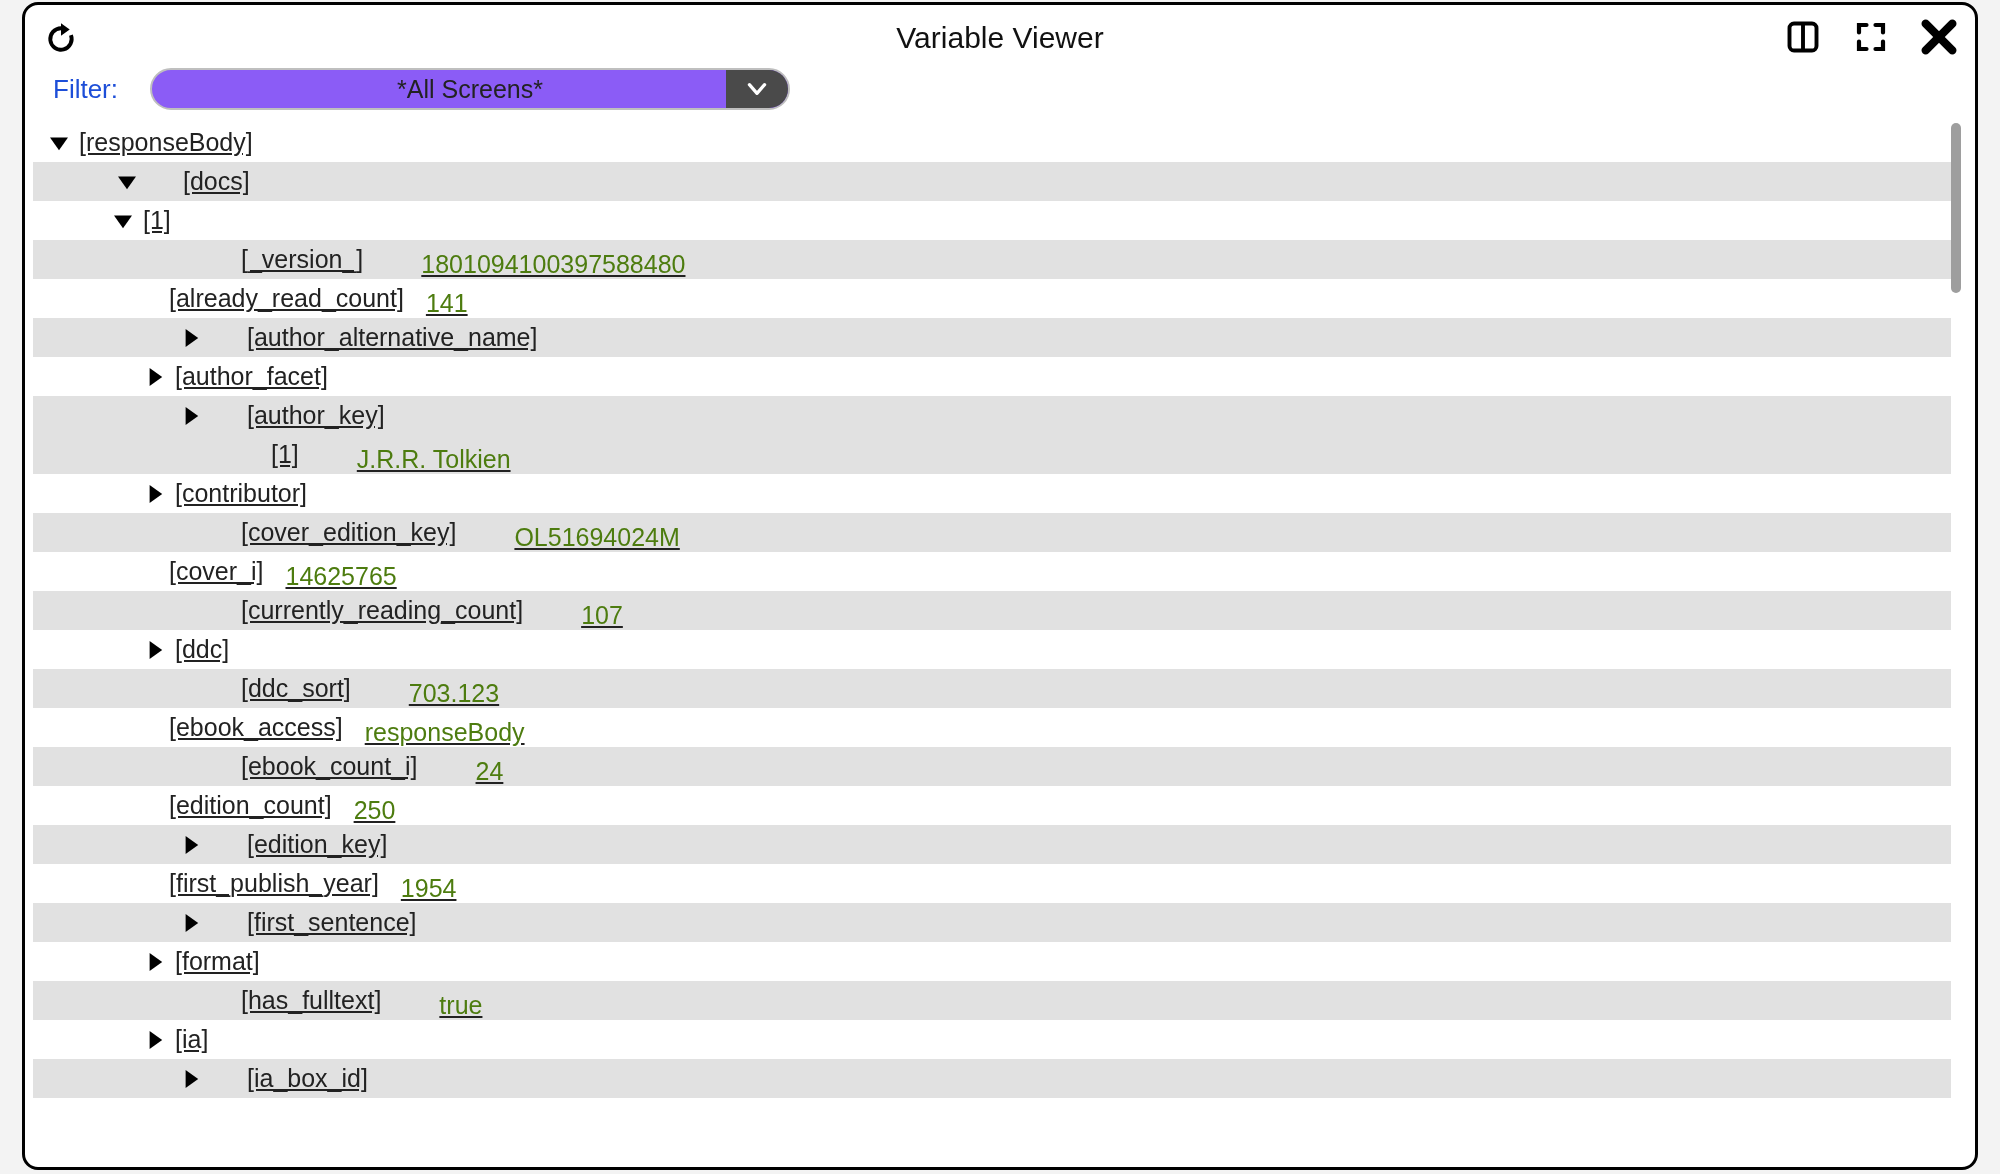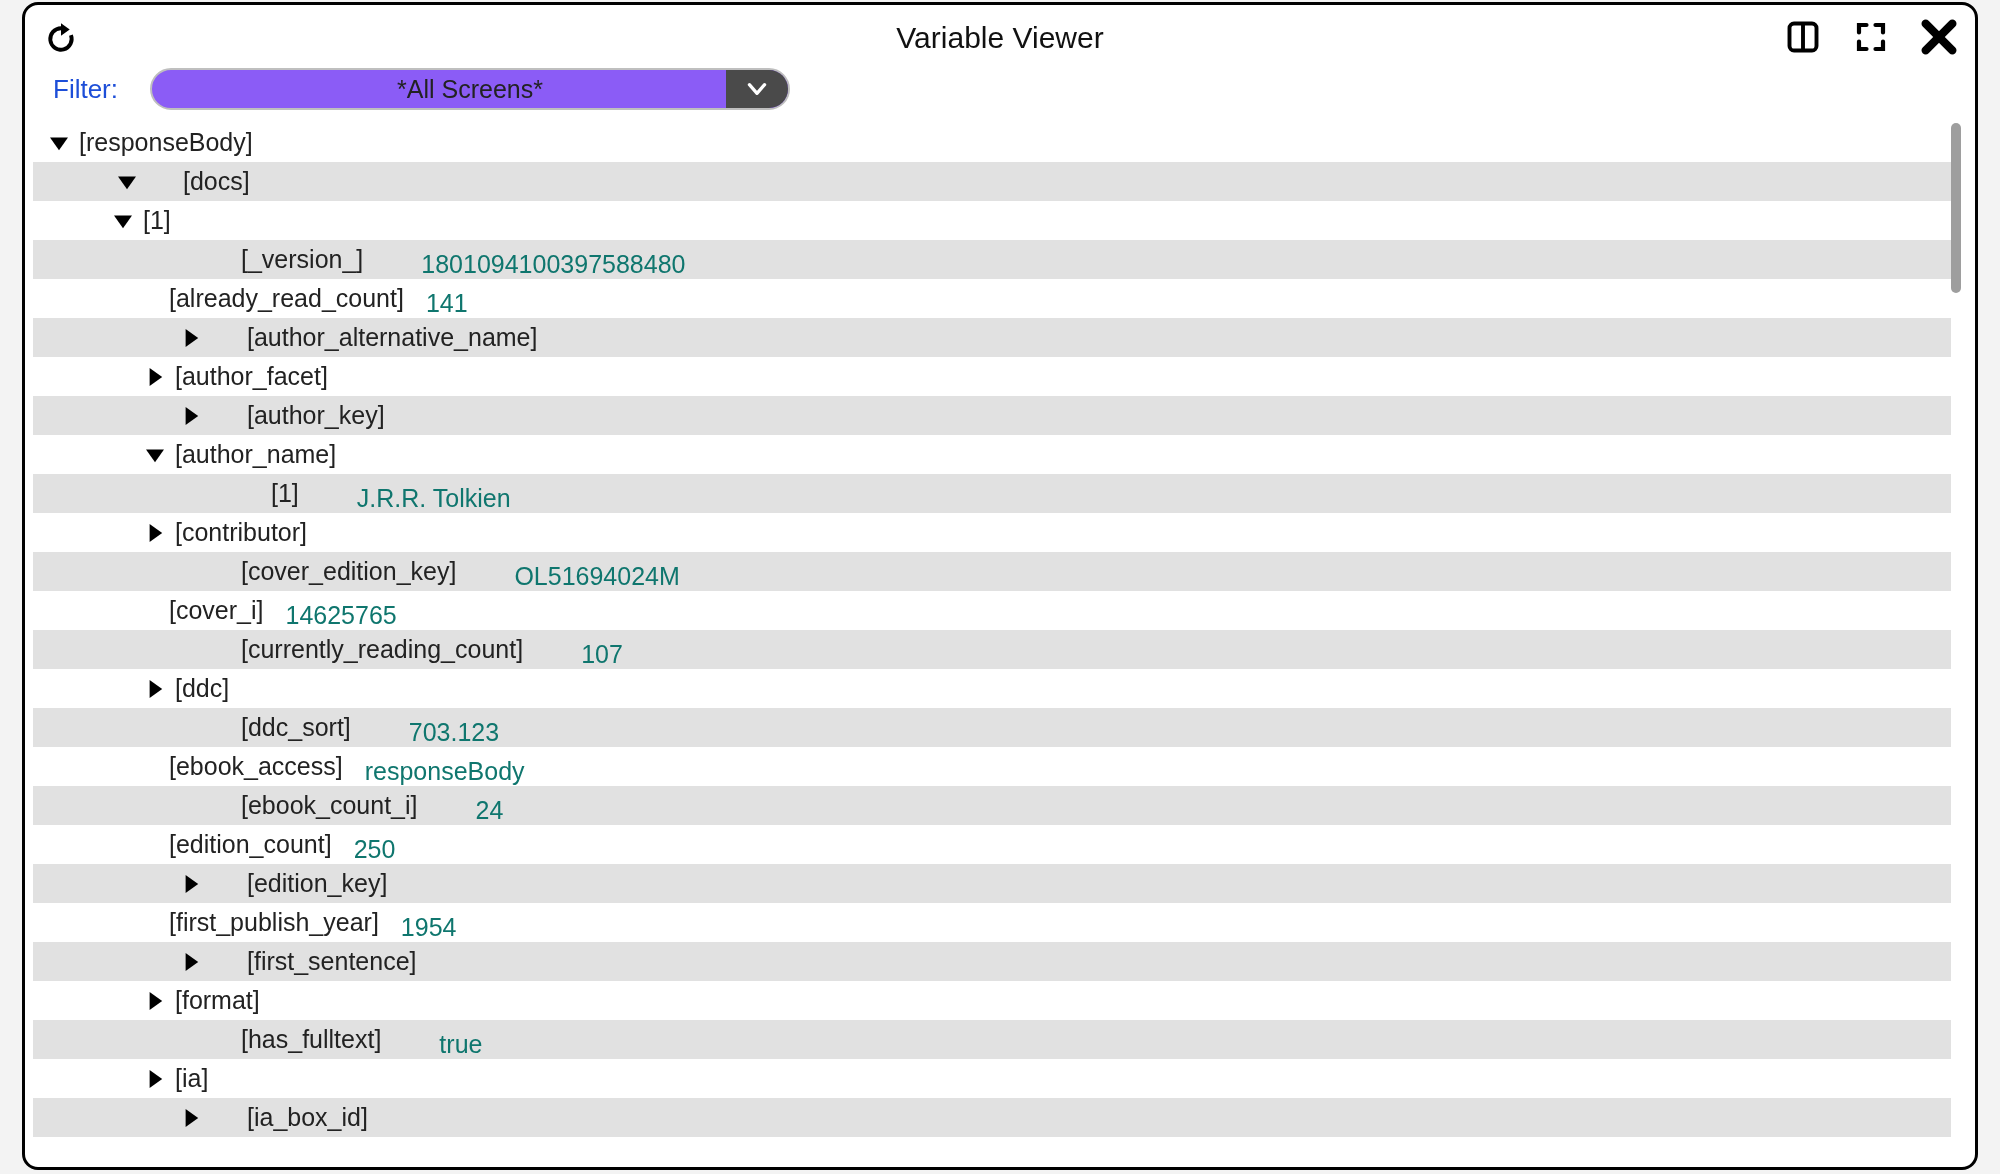--- a/index.html
+++ b/index.html
@@ -111,36 +111,37 @@
     background: #9e9e9e;
     border-radius: 5px;
   }
   .row {
     height: 39px;
     display: flex;
     align-items: center;
     font-size: 25px;
     color: #222;
     white-space: nowrap;
+    text-decoration: underline;
   }
   .row.zebra { background: #e1e1e1; gap: 36px; }
   .row.plain { background: #fff; }
   .indent { display: inline-block; }
   .arrow {
     width: 20px;
     display: inline-flex;
     align-items: center;
     justify-content: center;
     margin-right: 10px;
     cursor: pointer;
   }
   .arrow svg { display: block; }
   .noarrow { width: 30px; display: inline-block; }
   .key { color: #222; }
-  .val { color: #0f766e; margin-left: 22px; margin-top: 9px; }
+  .val { color: #4d7c0f; margin-left: 22px; margin-top: 9px; }
 </style>
 </head>
 <body>
 
 <div class="window">
 
   <div class="header">
     <div class="refresh-btn">
       <svg width="38" height="38" viewBox="0 0 24 24">
         <path fill="#000" d="M12 4a8 8 0 1 0 7.45 5.1l-2.3.9A5.55 5.55 0 1 1 12 6.45V10l5.5-4L12 2z"></path>
@@ -244,29 +245,20 @@
         </div>
         <div class="row zebra">
           <span class="indent" style="width: 112px;"></span>
           <span class="arrow">
             <svg width="18" height="18" viewBox="0 0 10 10">
               <path d="M2 0 L2 10 L9 5 Z" fill="#000"></path>
             </svg>
           </span>
           <span class="key">[author_key]</span>
         </div>
-        <div class="row plain">
-          <span class="indent" style="width: 112px;"></span>
-          <span class="arrow">
-            <svg width="18" height="18" viewBox="0 0 10 10">
-              <path d="M0 2 L10 2 L5 9 Z" fill="#000"></path>
-            </svg>
-          </span>
-          <span class="key">[author_name]</span>
-        </div>
         <div class="row zebra">
           <span class="indent" style="width: 136px;"></span>
           <span class="noarrow"></span>
           <span class="key">[1]</span>
           <span class="val">J.R.R. Tolkien</span>
         </div>
         <div class="row plain">
           <span class="indent" style="width: 112px;"></span>
           <span class="arrow">
             <svg width="18" height="18" viewBox="0 0 10 10">

